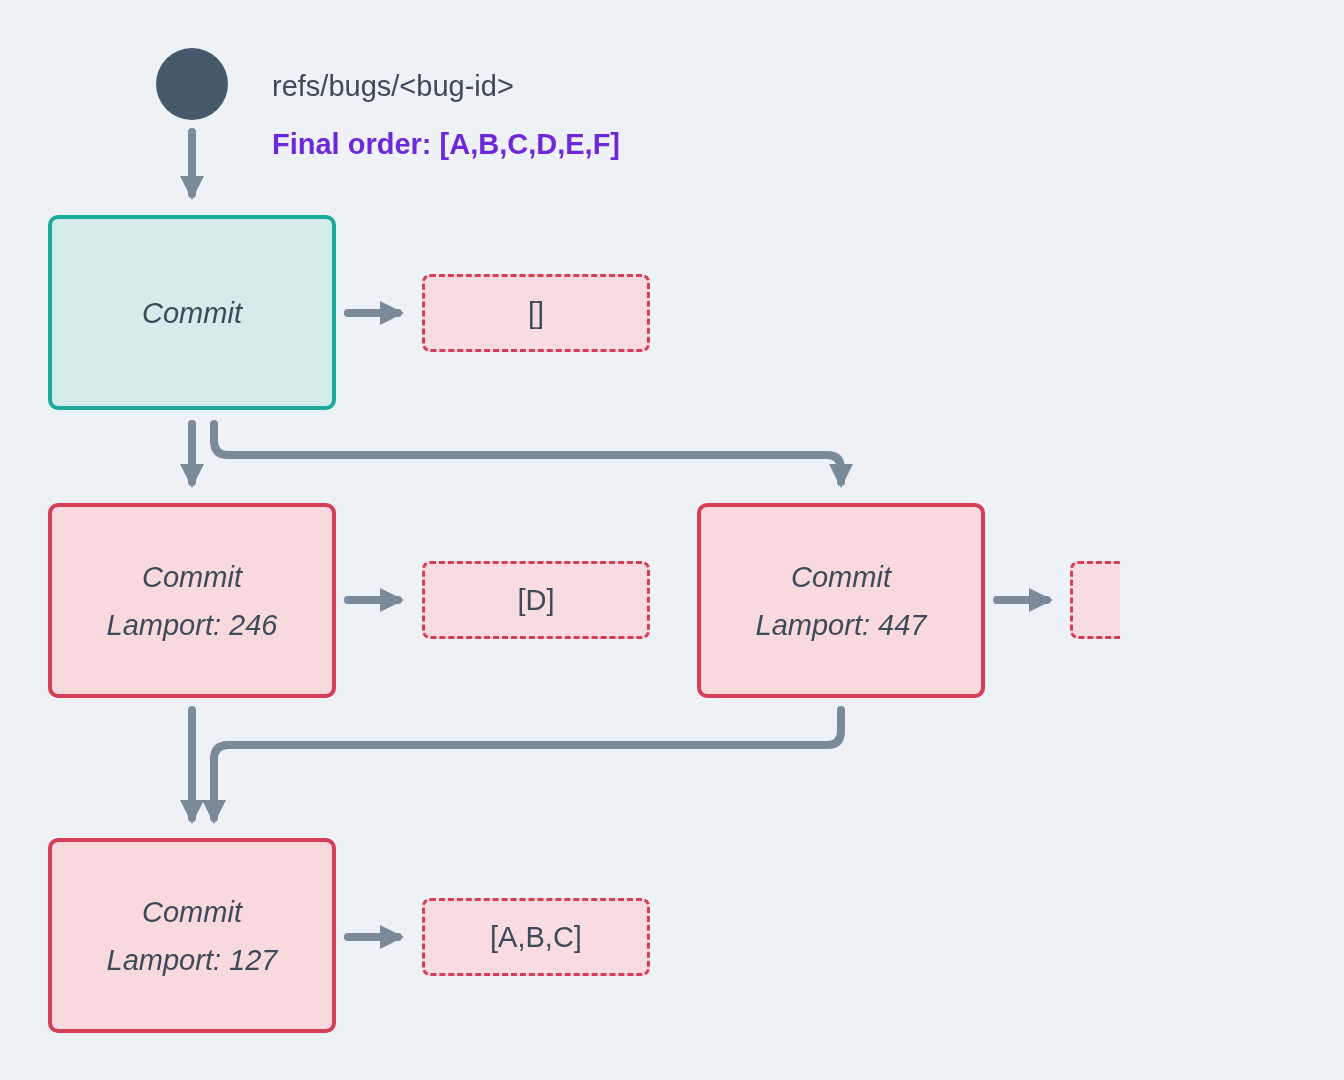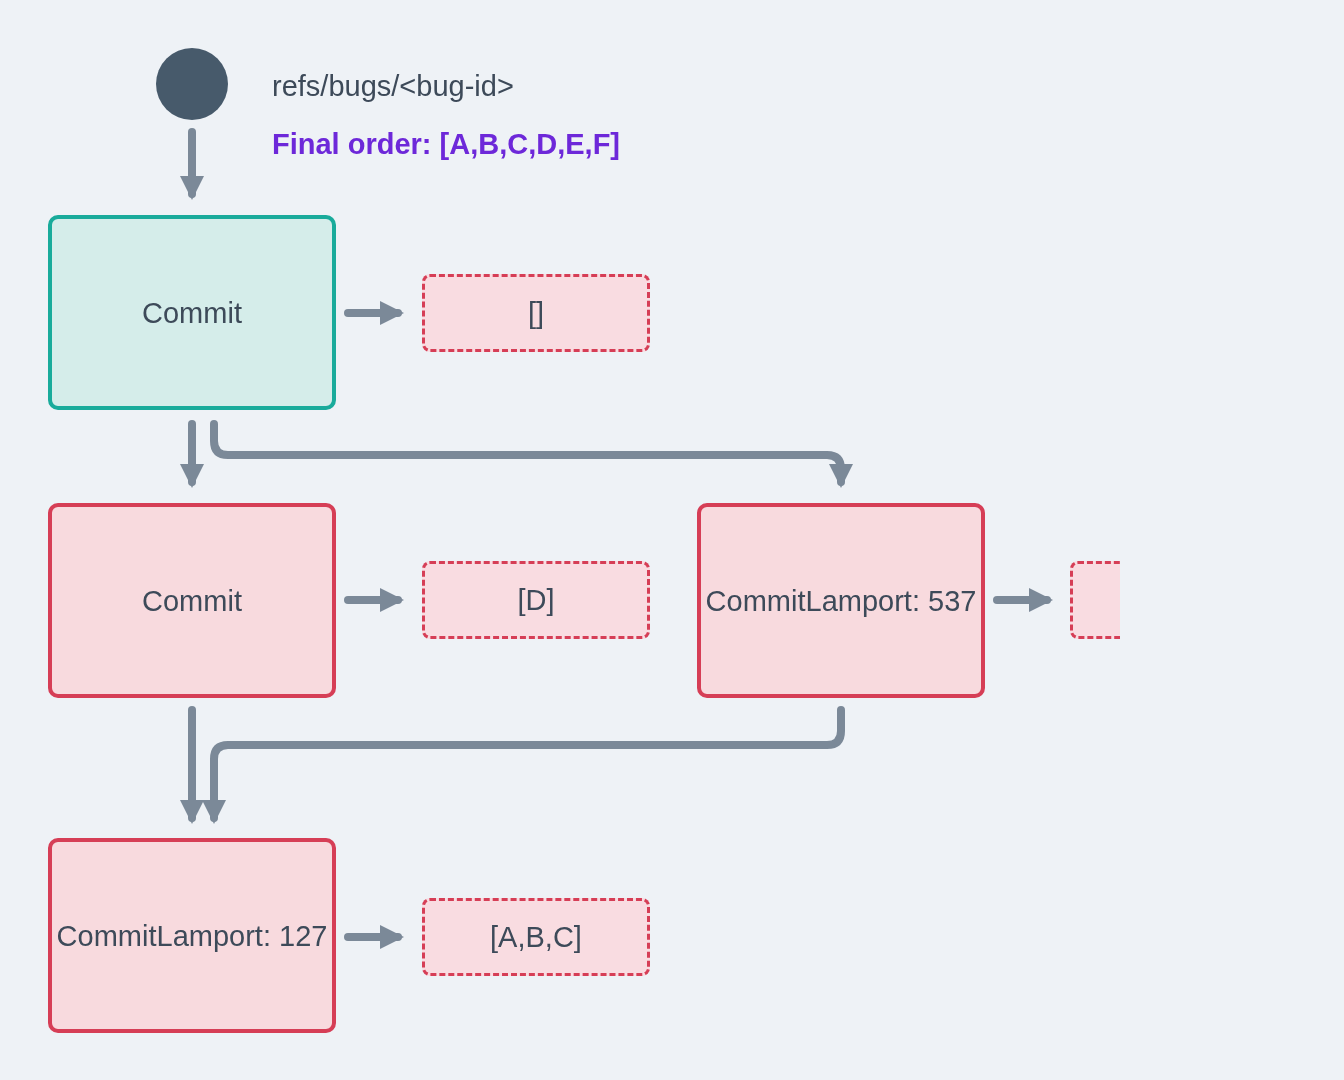--- a/index.html
+++ b/index.html
@@ -50,27 +50,28 @@
     color: #6d28d9;
     white-space: nowrap;
   }
   .commit-box {
     position: absolute;
     width: 288px;
     height: 195px;
     box-sizing: border-box;
     border-radius: 10px;
     display: flex;
-    flex-direction: row;
+    flex-direction: column;
     align-items: center;
     justify-content: center;
     font-size: 29px;
     line-height: 48px;
     color: #3d4a59;
     text-align: center;
+    font-style: italic;
   }
   .commit-pending {
     background: #f8dade;
     border: 4px solid #d63e56;
   }
   .commit-applied {
     background: #d5edea;
     border: 4px solid #19ab9b;
   }
   .result-box {
@@ -123,25 +124,26 @@
   <div class="ref-circle"></div>
   <div class="ref-label">refs/bugs/&lt;bug-id&gt;</div>
   <div class="final-order-label">Final order: [A,B,C,D,E,F]</div>
 
   <div class="commit-box commit-applied pos-commit-864">
     <span>Commit</span>
   </div>
 
   <div class="commit-box commit-pending pos-commit-246">
     <span>Commit</span>
+    <span>Lamport: 246</span>
   </div>
 
   <div class="commit-box commit-pending pos-commit-537">
     <span>Commit</span>
-    <span>Lamport: 537</span>
+    <span>Lamport: 447</span>
   </div>
 
   <div class="commit-box commit-pending pos-commit-127">
     <span>Commit</span>
     <span>Lamport: 127</span>
   </div>
 
   <div class="result-box pos-result-864">
     <span>[]</span>
   </div>

